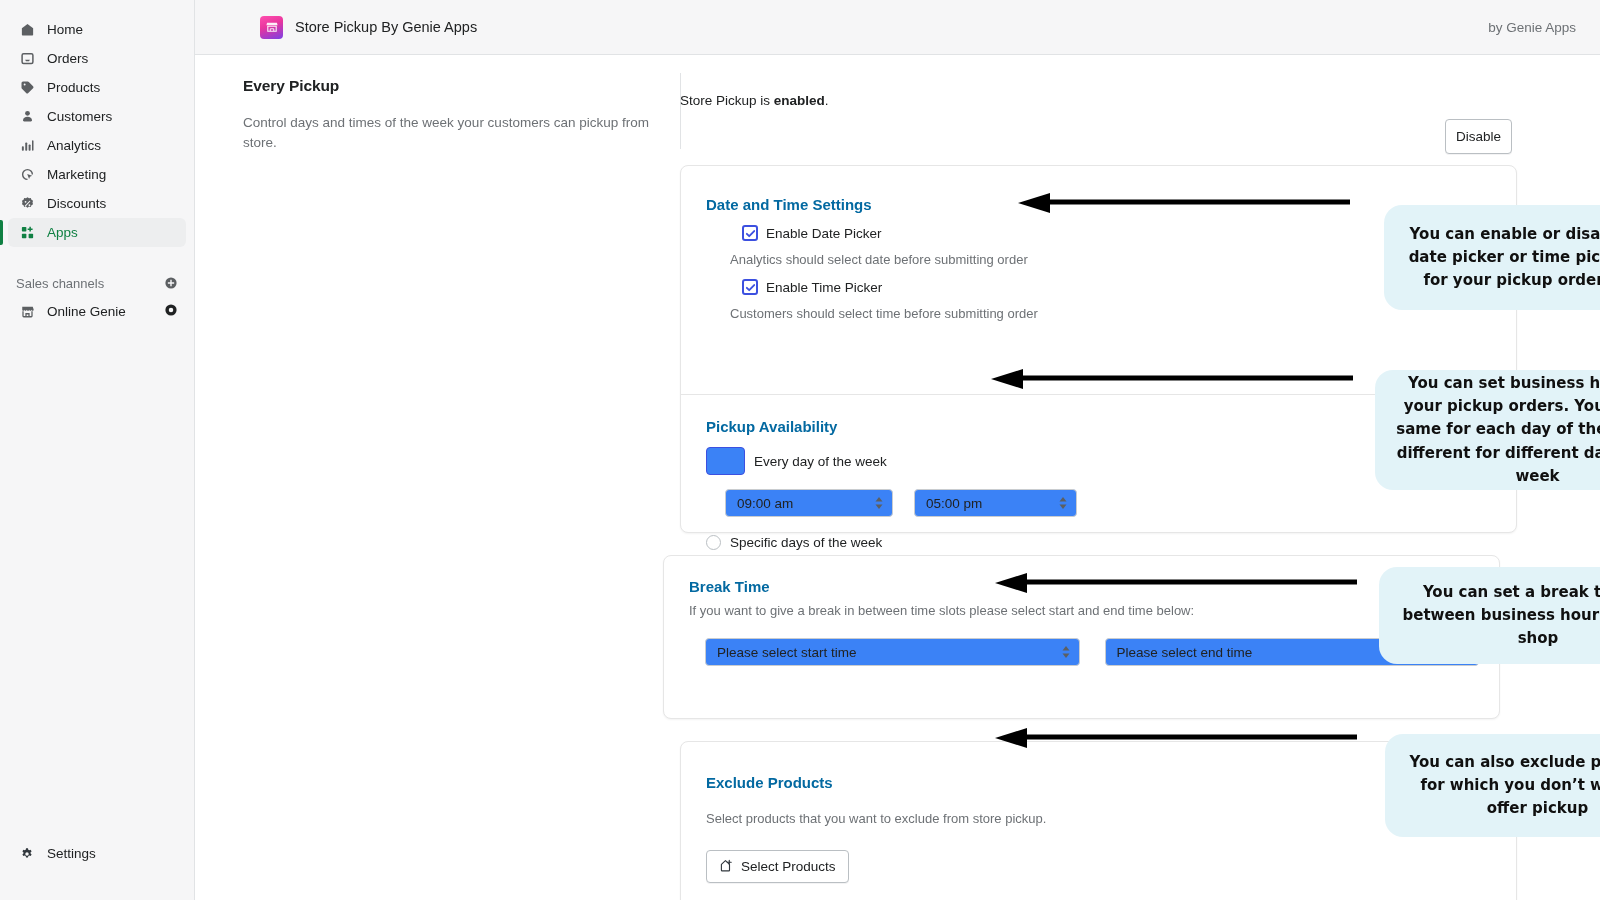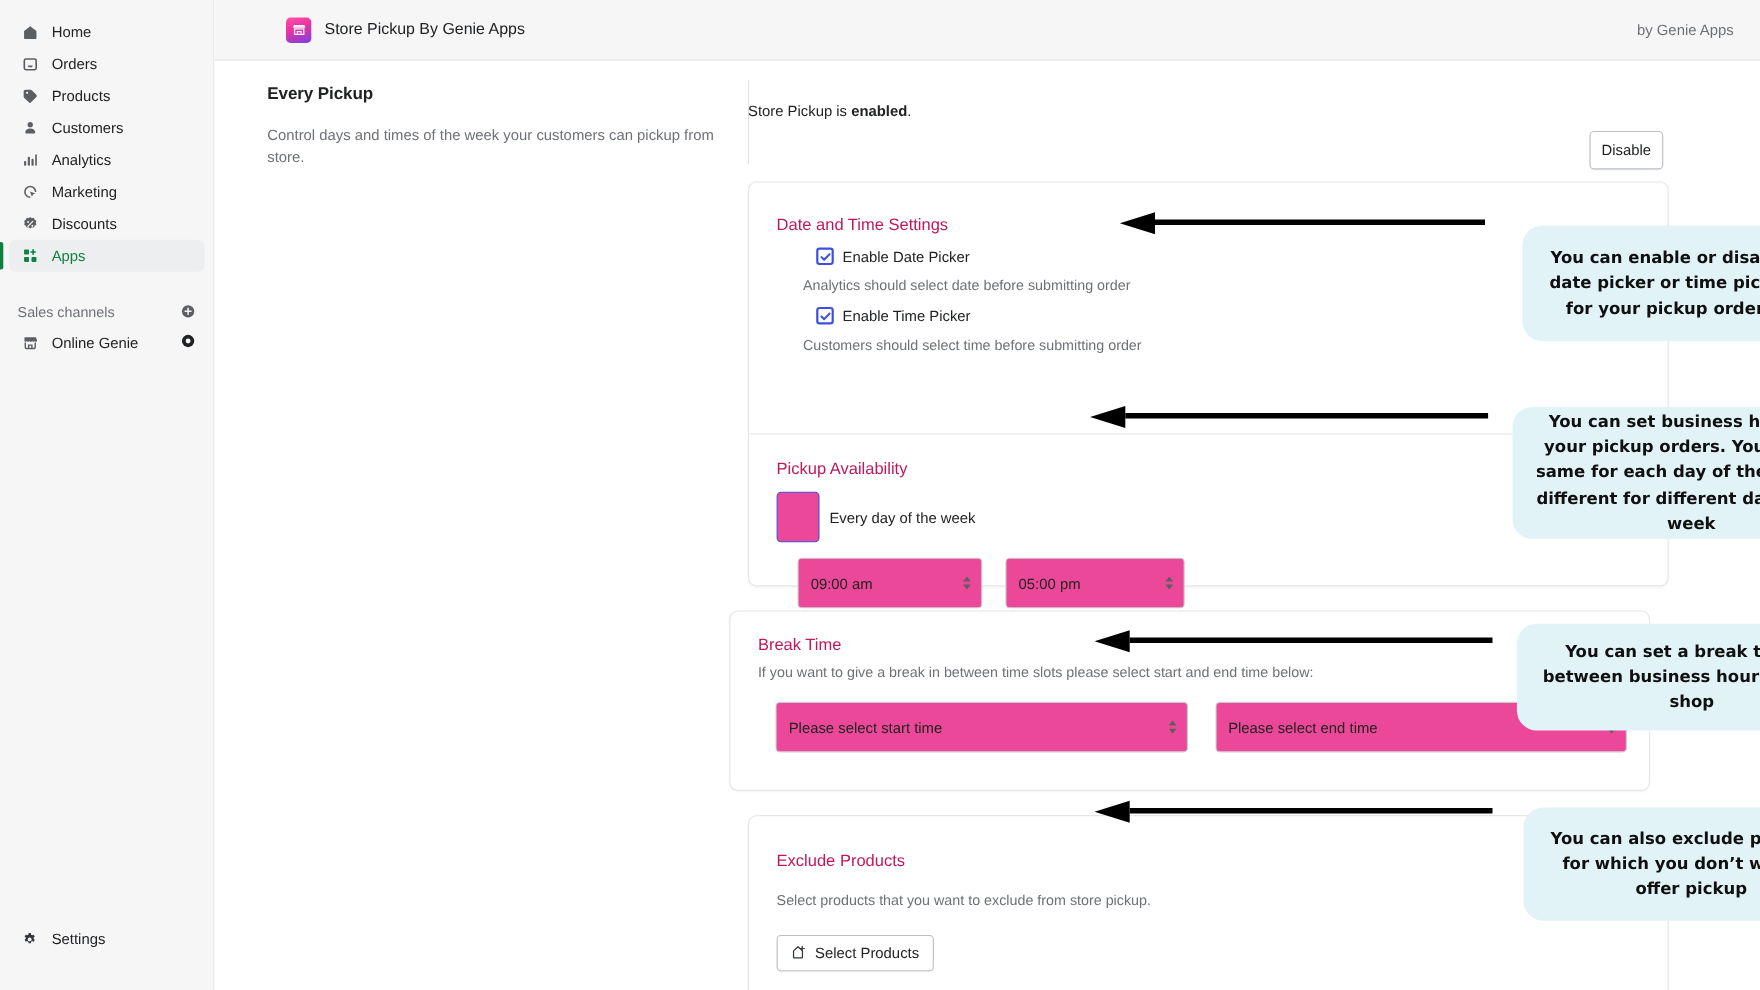--- a/index.html
+++ b/index.html
@@ -97,21 +97,21 @@
   
   .card {
     position:absolute; background:#fff; border:1px solid #e6e6e6; border-radius:8px;
     box-shadow: 0 1px 2px rgba(0,0,0,0.05);
   }
   .card-1 { left: 485px; top: 110px; width: 837px; height: 368px; }
   .card-2 { left: 468px; top: 500px; width: 837px; height: 164px; }
   .card-3 { left: 485px; top: 686px; width: 837px; height: 172px; }
   .inner-div { position:absolute; left:0; right:0; top:228px; height:1px; background:#e6e6e6; }
 
-  .sec-title { font-size: 15px; color:#be185d; font-weight:400; }
+  .sec-title { font-size: 15px; color:#0369a1; font-weight:700; }
   .sec-sub   { font-size: 13px; color:#6d7175; }
 
   
   .chk-row { display:flex; align-items:center; gap: 8px; padding-left: 36px; }
   .chk {
     width: 16px; height: 16px; border-radius: 3px;
     border: 2px solid #3c50e0; background:#fff;
     display:flex; align-items:center; justify-content:center;
   }
   .chk svg { display:block; }
@@ -120,22 +120,22 @@
 
   
   .rad-row { display:flex; align-items:center; gap: 9px; }
   .rad { width:15px; height:15px; border-radius:50%; border:1px solid #babfc3; background:#fff; }
   .rad.sel { border: 1.5px solid #3c50e0; display:flex; align-items:center; justify-content:center; }
   .rad.sel::after { content:""; width:7px; height:7px; border-radius:50%; background:#3c50e0; }
   .rad-label { font-size: 13.5px; color:#202223; }
 
   
   .sel {
-    position:relative; background:#ec4899; border:1px solid #c9cccf; border-radius:4px;
-    display:flex; align-items:center; height: 46px; padding: 0 26px 0 11px;
+    position:relative; background:#3b82f6; border:1px solid #c9cccf; border-radius:4px;
+    display:flex; align-items:center; height: 28px; padding: 0 26px 0 11px;
     font-size: 13.5px; color:#202223;
   }
   .sel .arrows {
     position:absolute; right: 9px; top:50%; transform:translateY(-50%);
     display:flex; flex-direction:column; gap:2px; align-items:center; color:#5c5f62;
   }
 
   
   .sp-btn {
     display:flex; align-items:center; gap:7px;

